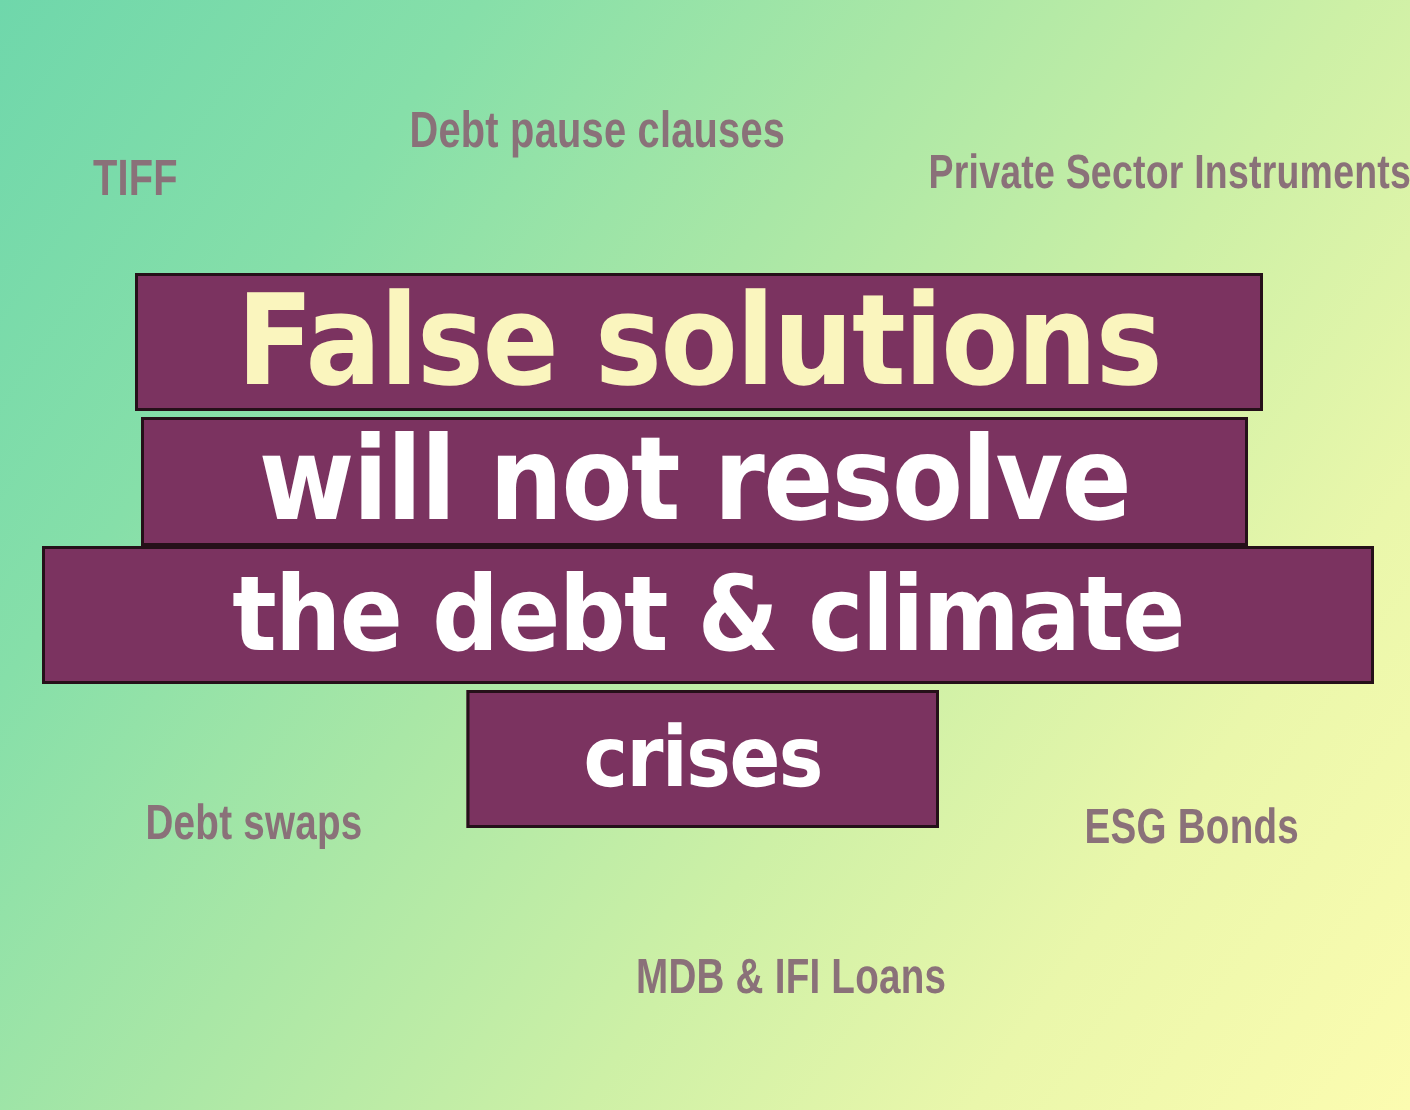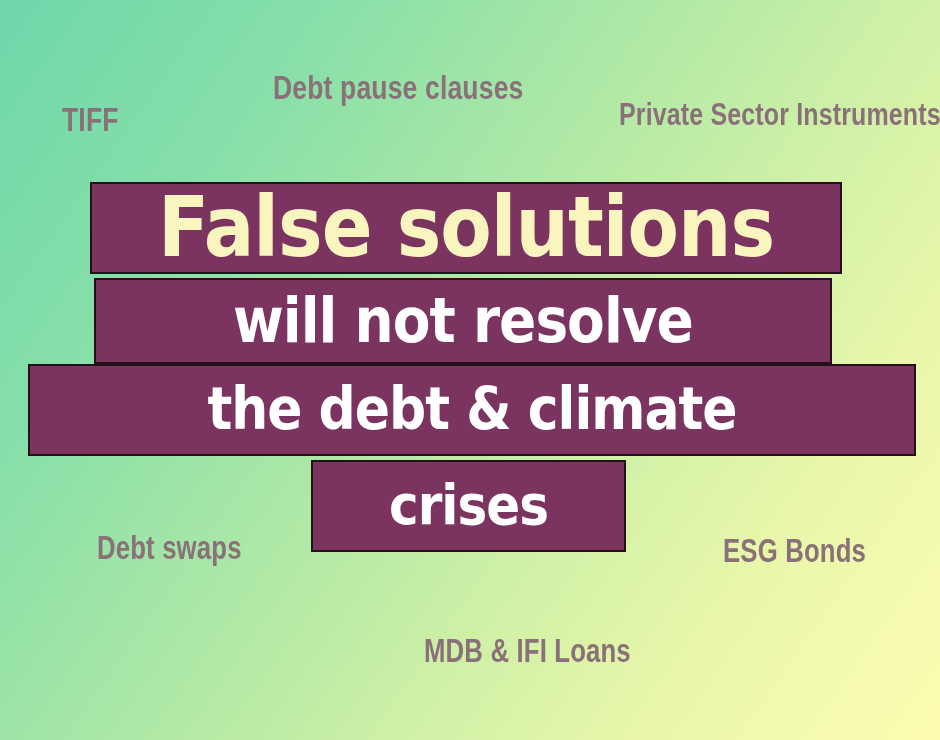--- a/index.html
+++ b/index.html
@@ -77,26 +77,26 @@
   }
 
   #hl-1 {
     left: 90px;  top: 182px;  width: 752px; height: 92px;
     color: #faf5be;
     font-size: 75px;
   }
   #hl-2 {
     left: 94px;  top: 278px;  width: 738px; height: 86px;
     color: #ffffff;
-    font-size: 55px;
+    font-size: 69px;
   }
   #hl-3 {
     left: 28px;  top: 364px;  width: 888px; height: 92px;
     color: #ffffff;
-    font-size: 52px;
+    font-size: 62px;
   }
   #hl-4 {
     left: 311px; top: 460px;  width: 315px; height: 92px;
     color: #ffffff;
     font-size: 50px;
   }
 </style>
 </head>
 <body>
 

